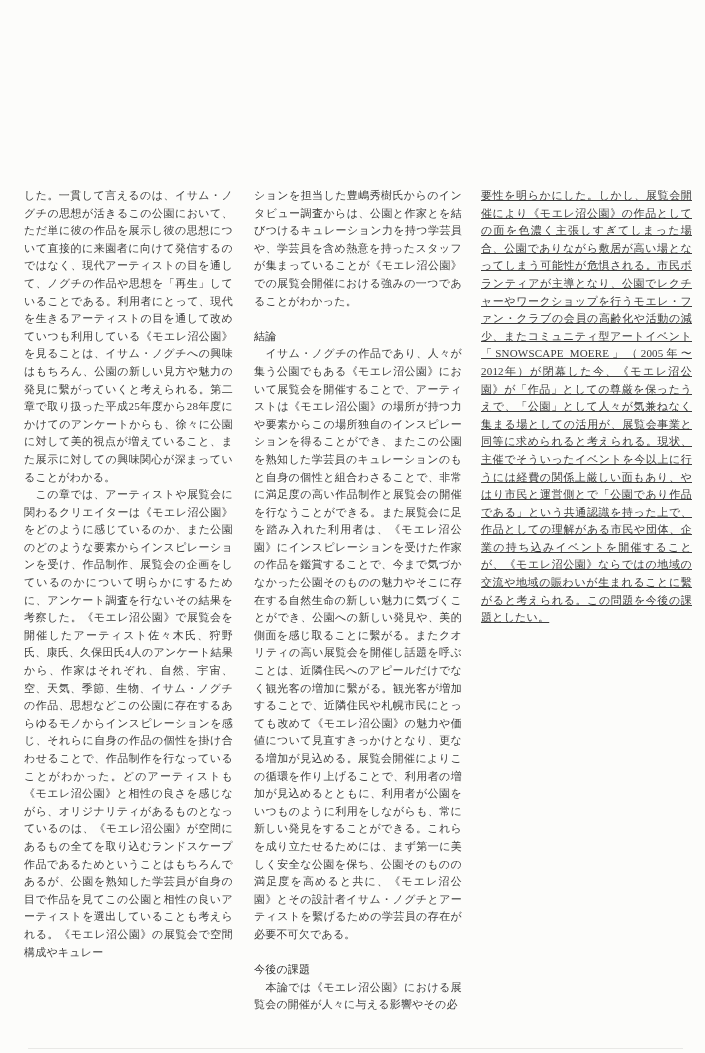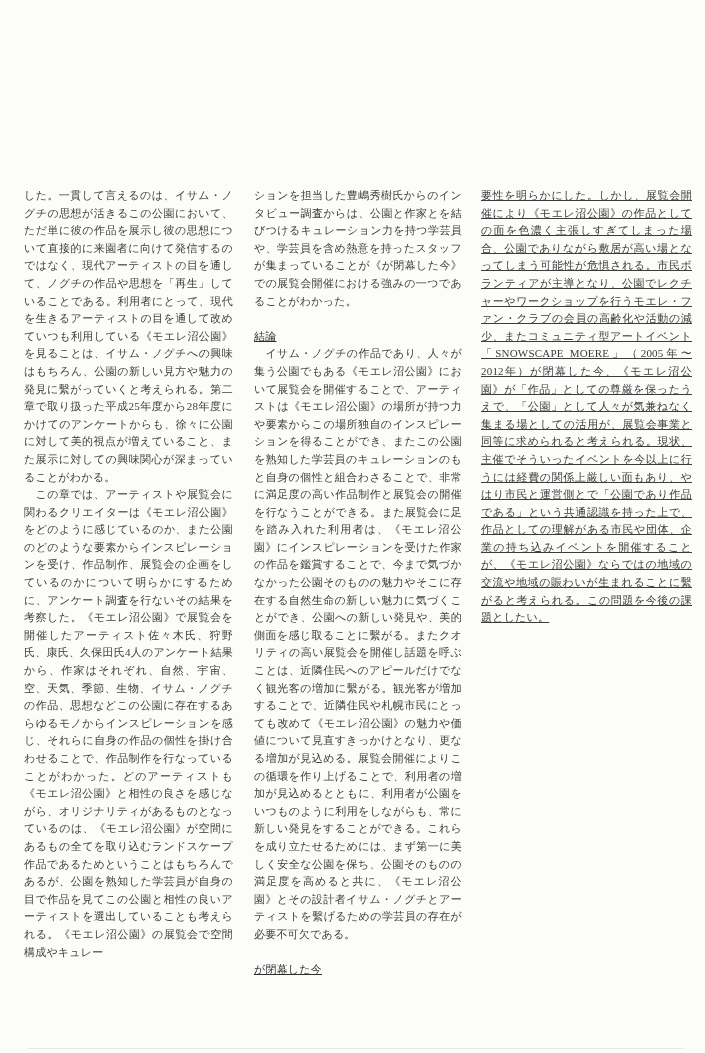--- a/index.html
+++ b/index.html
@@ -32,21 +32,20 @@
   .body-par { margin: 0; }
 
   .heading {
     margin: 17.6px 0 0 0;
     font-family: "Liberation Sans", "DejaVu Sans", sans-serif;
     font-weight: 500;
     color: #2f2f2f;
     font-size: 11px;
     line-height: 17.6px;
     text-align: justify;
-    text-decoration: underline;
   }
 
   .edge-line {
     position: absolute;
     left: 28px;
     top: 1048px;
     width: 655px;
     height: 1px;
     background: rgba(60, 60, 60, 0.10);
   }
@@ -55,24 +54,25 @@
 <body>
 
 <div class="page">
 
   <div class="col col-1">
     <p class="body-par">した。一貫して言えるのは、イサム・ノグチの思想が活きるこの公園において、ただ単に彼の作品を展示し彼の思想について直接的に来園者に向けて発信するのではなく、現代アーティストの目を通して、ノグチの作品や思想を「再生」していることである。利用者にとって、現代を生きるアーティストの目を通して改めていつも利用している《モエレ沼公園》を見ることは、イサム・ノグチへの興味はもちろん、公園の新しい見方や魅力の発見に繫がっていくと考えられる。第二章で取り扱った平成25年度から28年度にかけてのアンケートからも、徐々に公園に対して美的視点が増えていること、また展示に対しての興味関心が深まっていることがわかる。</p>
     <p class="body-par">　この章では、アーティストや展覧会に関わるクリエイターは《モエレ沼公園》をどのように感じているのか、また公園のどのような要素からインスピレーションを受け、作品制作、展覧会の企画をしているのかについて明らかにするために、アンケート調査を行ないその結果を考察した。《モエレ沼公園》で展覧会を開催したアーティスト佐々木氏、狩野氏、康氏、久保田氏4人のアンケート結果から、作家はそれぞれ、自然、宇宙、空、天気、季節、生物、イサム・ノグチの作品、思想などこの公園に存在するあらゆるモノからインスピレーションを感じ、それらに自身の作品の個性を掛け合わせることで、作品制作を行なっていることがわかった。どのアーティストも《モエレ沼公園》と相性の良さを感じながら、オリジナリティがあるものとなっているのは、《モエレ沼公園》が空間にあるもの全てを取り込むランドスケープ作品であるためということはもちろんであるが、公園を熟知した学芸員が自身の目で作品を見てこの公園と相性の良いアーティストを選出していることも考えられる。《モエレ沼公園》の展覧会で空間構成やキュレー</p>
   </div>
 
   <div class="col col-2">
-    <p class="body-par">ションを担当した豊嶋秀樹氏からのインタビュー調査からは、公園と作家とを結びつけるキュレーション力を持つ学芸員や、学芸員を含め熱意を持ったスタッフが集まっていることが《が閉幕した今》での展覧会開催における強みの一つであることがわかった。</p>
+    <p class="body-par">ションを担当した豊嶋秀樹氏からのインタビュー調査からは、公園と作家とを結びつけるキュレーション力を持つ学芸員や、学芸員を含め熱意を持ったスタッフが集まっていることが《モエレ沼公園》での展覧会開催における強みの一つであることがわかった。</p>
     <h2 class="heading">結論</h2>
     <p class="body-par">　イサム・ノグチの作品であり、人々が集う公園でもある《モエレ沼公園》において展覧会を開催することで、アーティストは《モエレ沼公園》の場所が持つ力や要素からこの場所独自のインスピレーションを得ることができ、またこの公園を熟知した学芸員のキュレーションのもと自身の個性と組合わさることで、非常に満足度の高い作品制作と展覧会の開催を行なうことができる。また展覧会に足を踏み入れた利用者は、《モエレ沼公園》にインスピレーションを受けた作家の作品を鑑賞することで、今まで気づかなかった公園そのものの魅力やそこに存在する自然生命の新しい魅力に気づくことができ、公園への新しい発見や、美的側面を感じ取ることに繫がる。またクオリティの高い展覧会を開催し話題を呼ぶことは、近隣住民へのアピールだけでなく観光客の増加に繫がる。観光客が増加することで、近隣住民や札幌市民にとっても改めて《モエレ沼公園》の魅力や価値について見直すきっかけとなり、更なる増加が見込める。展覧会開催によりこの循環を作り上げることで、利用者の増加が見込めるとともに、利用者が公園をいつものように利用をしながらも、常に新しい発見をすることができる。これらを成り立たせるためには、まず第一に美しく安全な公園を保ち、公園そのものの満足度を高めると共に、《モエレ沼公園》とその設計者イサム・ノグチとアーティストを繫げるための学芸員の存在が必要不可欠である。</p>
-    <h2 class="heading">が閉幕した今</h2>
+    <h2 class="heading">今後の課題</h2>
+    <p class="body-par">　本論では《モエレ沼公園》における展覧会の開催が人々に与える影響やその必</p>
   </div>
 
   <div class="col col-3">
     <p class="body-par">要性を明らかにした。しかし、展覧会開催により《モエレ沼公園》の作品としての面を色濃く主張しすぎてしまった場合、公園でありながら敷居が高い場となってしまう可能性が危惧される。市民ボランティアが主導となり、公園でレクチャーやワークショップを行うモエレ・ファン・クラブの会員の高齢化や活動の減少、またコミュニティ型アートイベント「SNOWSCAPE MOERE」（2005年〜2012年）が閉幕した今、《モエレ沼公園》が「作品」としての尊厳を保ったうえで、「公園」として人々が気兼ねなく集まる場としての活用が、展覧会事業と同等に求められると考えられる。現状、主催でそういったイベントを今以上に行うには経費の関係上厳しい面もあり、やはり市民と運営側とで「公園であり作品である」という共通認識を持った上で、作品としての理解がある市民や団体、企業の持ち込みイベントを開催することが、《モエレ沼公園》ならではの地域の交流や地域の賑わいが生まれることに繫がると考えられる。この問題を今後の課題としたい。</p>
   </div>
 
   <div class="edge-line"></div>
 
 </div>
 

